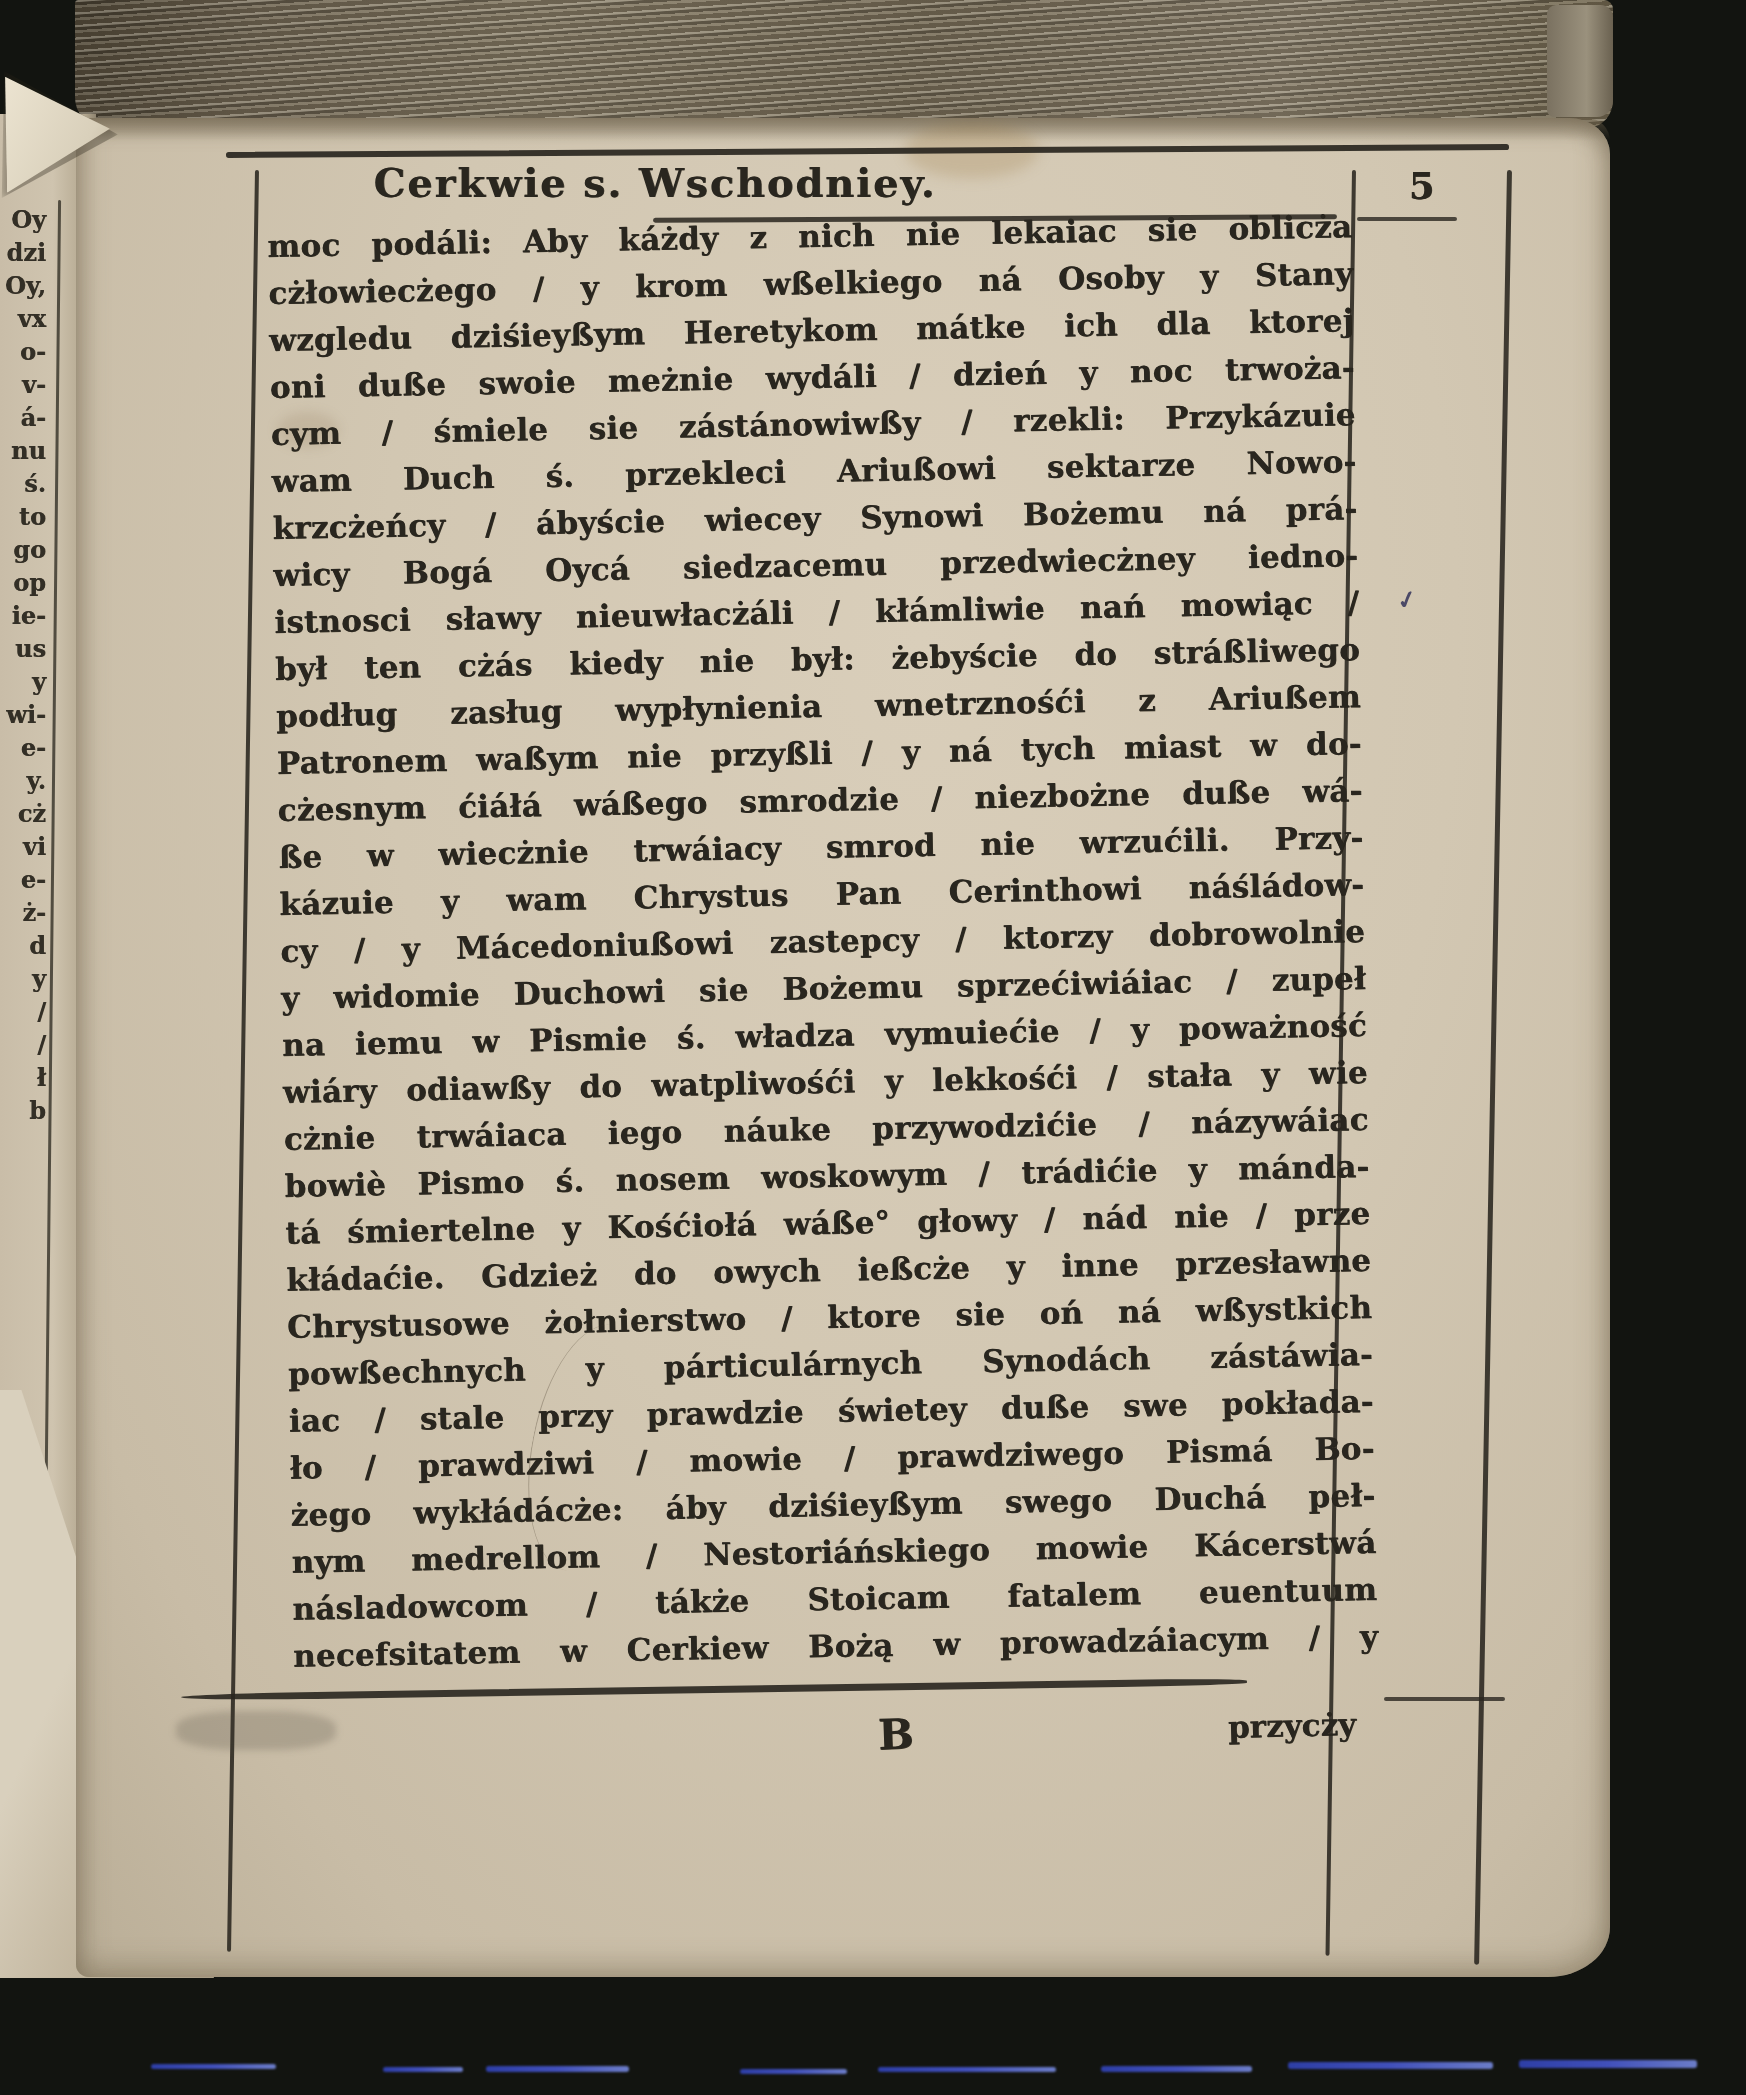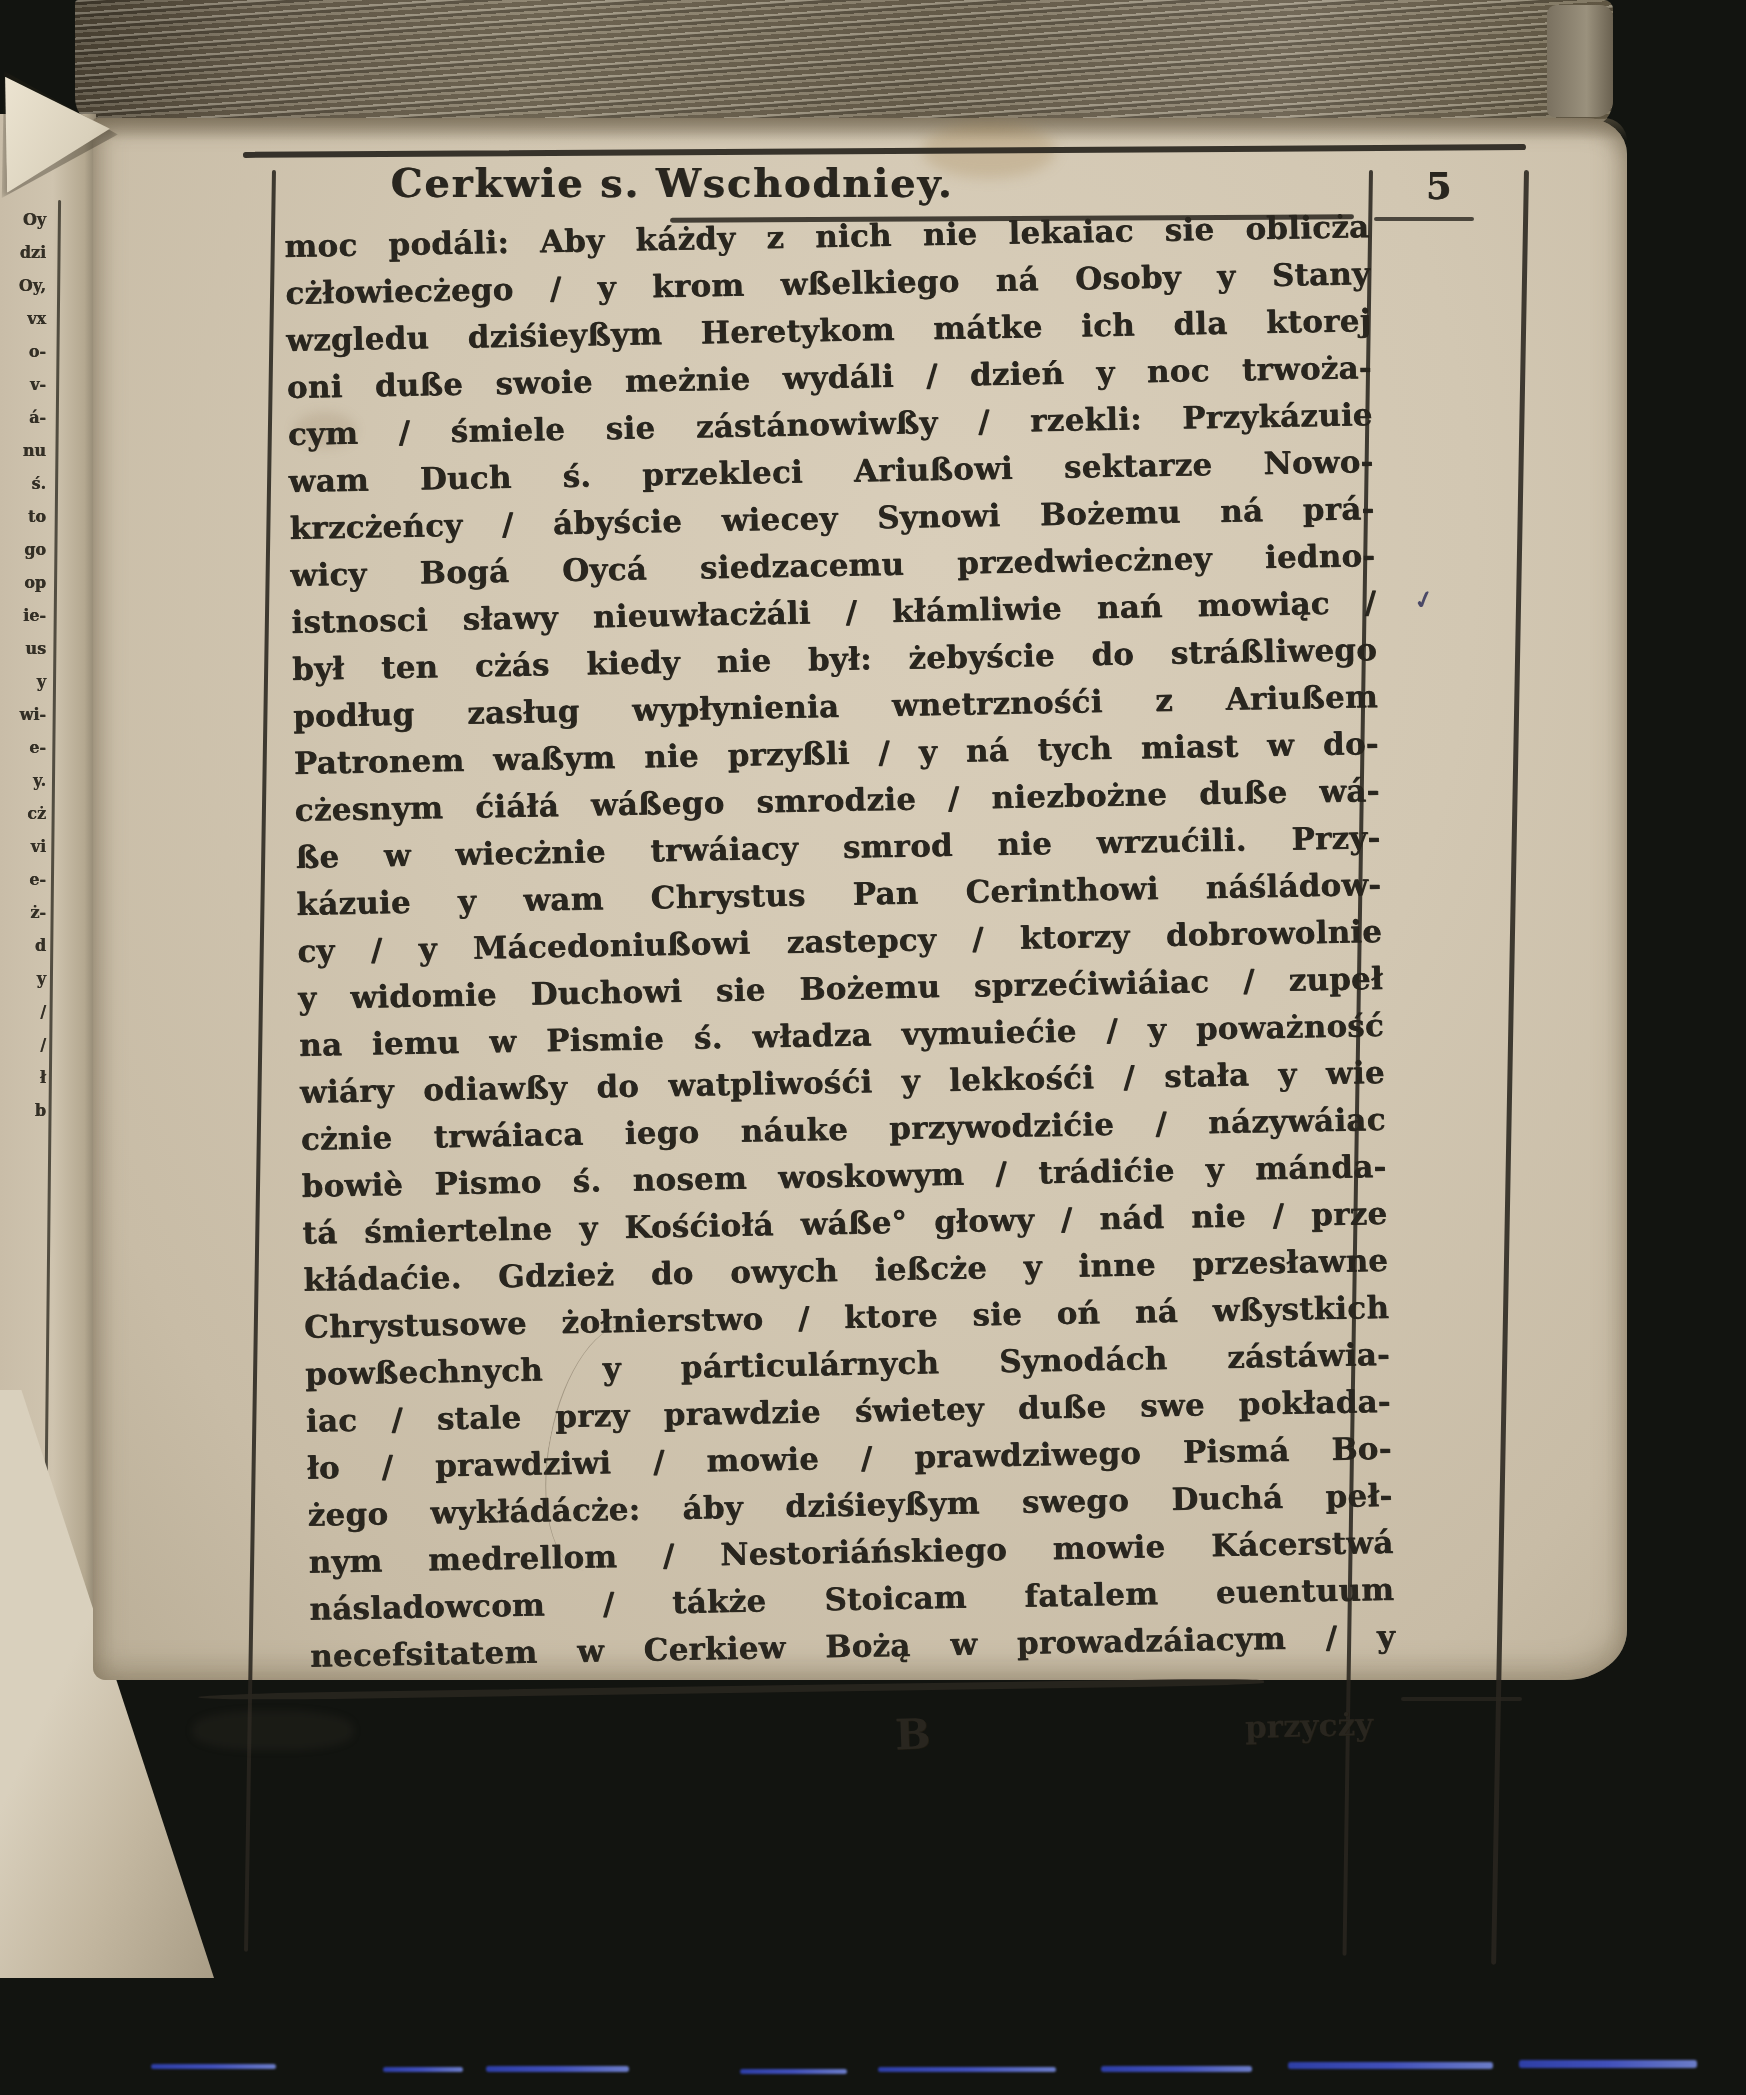--- a/index.html
+++ b/index.html
@@ -31,31 +31,31 @@
   .facing-strip{
     position:absolute;left:0;top:114px;width:96px;height:1864px;
     background:linear-gradient(90deg,#c9bda8 0%,#cfc4af 55%,#b4a890 88%,#8e8470 100%);
   }
   .facing-rule{
     position:absolute;left:51px;top:86px;width:2.7px;height:1354px;
     background:#3c382e;transform:rotate(.6deg);opacity:.85;border-radius:1.8px;
   }
   .facing-fragments{
     position:absolute;left:0;top:89px;width:46px;
-    font-weight:bold;font-size:16px;line-height:33px;text-align:right;
+    font-weight:bold;font-size:24px;line-height:33px;text-align:right;
     color:#332f26;text-shadow:0.4px 0.3px 0.4px rgba(40,34,22,.8);
   }
   .facing-fold{
     position:absolute;left:0;top:1276px;width:214px;height:588px;
     background:linear-gradient(115deg,#d9d0bd 40%,#c3b7a0 70%,#a99d86 100%);
     clip-path:polygon(0 0,10% 0,100% 100%,0 100%);
   }
   
   .page{
-    position:absolute;left:93px;top:118px;width:1534px;height:1562px;
+    position:absolute;left:76px;top:118px;width:1534px;height:1859px;
     background:
       radial-gradient(ellipse at 55% 28%,#d9ceba 0%,var(--paper) 45%,#c8bca6 80%,#baae97 100%);
     border-radius:7.1px 41px 62px 12.5px / 7.1px 36px 50px 12.5px;
     box-shadow:inset 0 12.5px 19.6px rgba(90,78,56,.35), inset 10.7px 0 25px rgba(120,105,80,.28),
                inset -9px -12.5px 27px rgba(110,96,70,.30);
   }
   .top-fold-shadow{
     position:absolute;left:0;top:0;width:100%;height:23px;
     background:linear-gradient(180deg,rgba(110,98,76,.55),rgba(110,98,76,0));
     border-radius:7.1px 41px 0 0;

